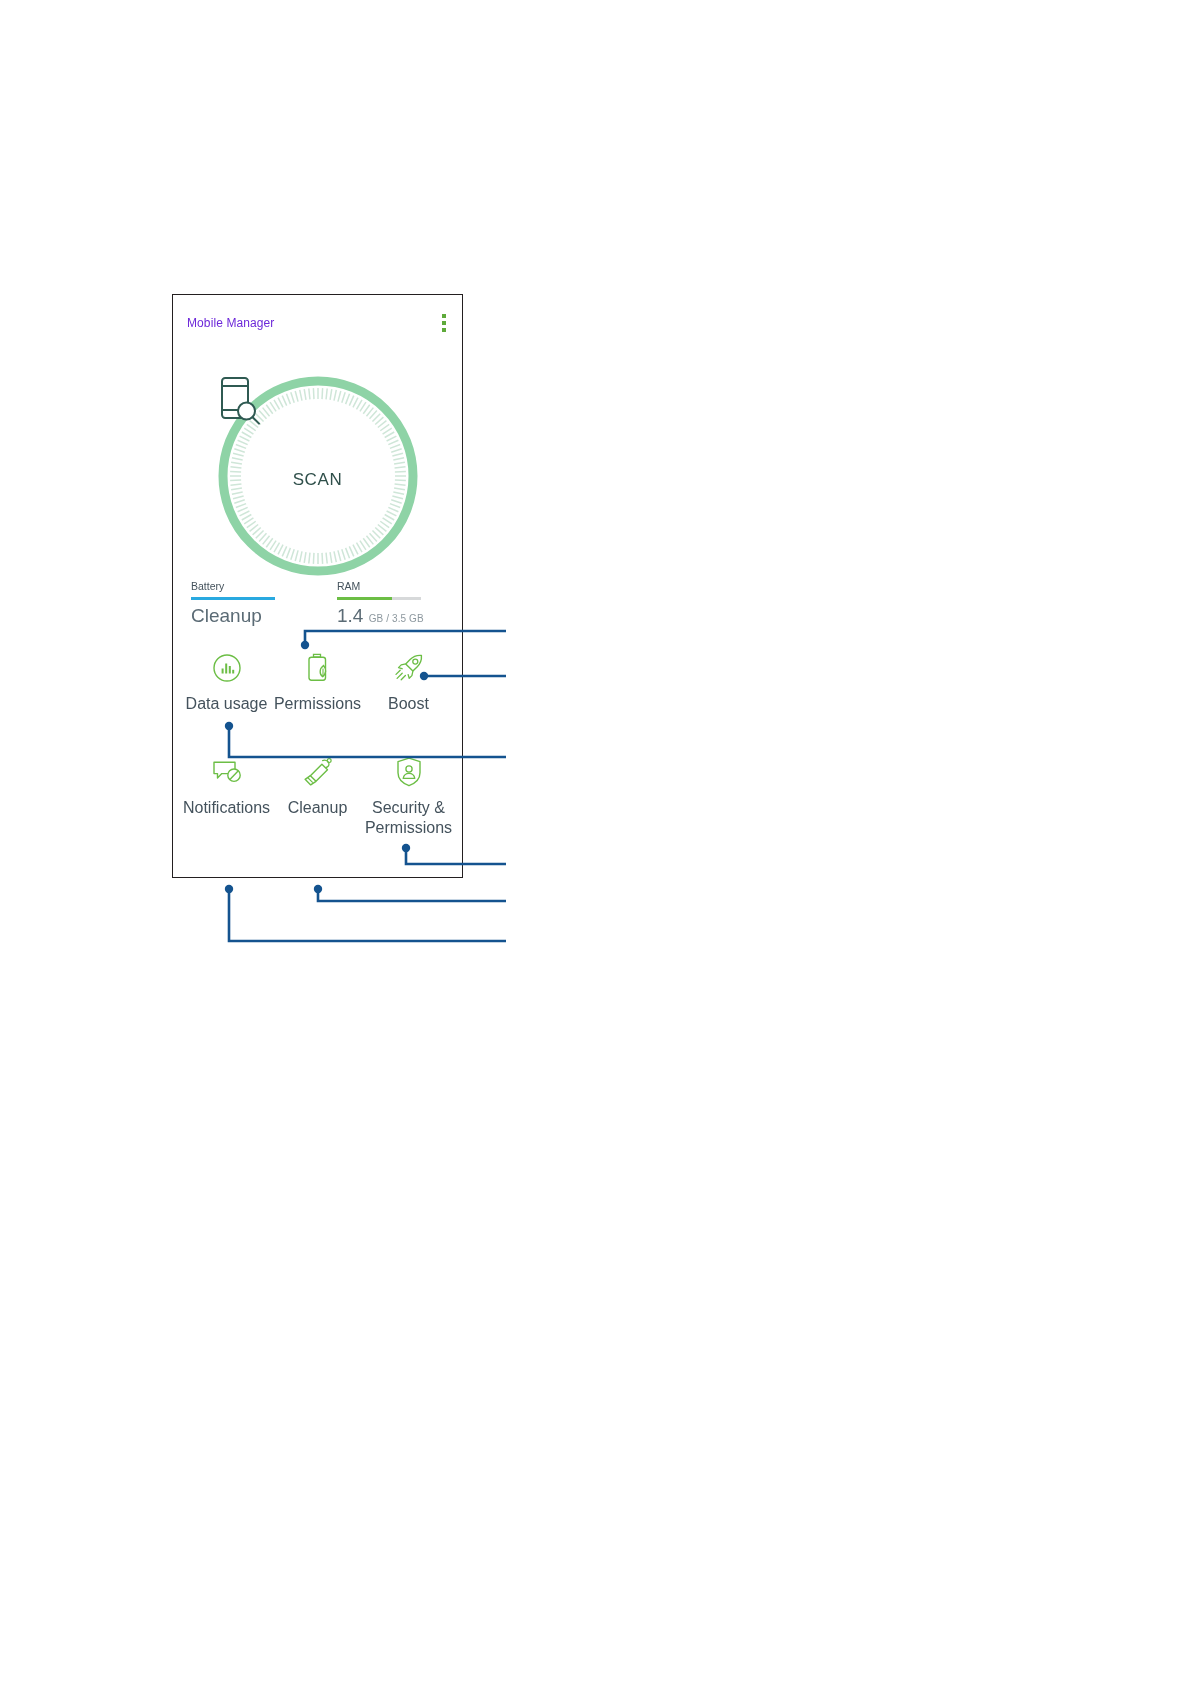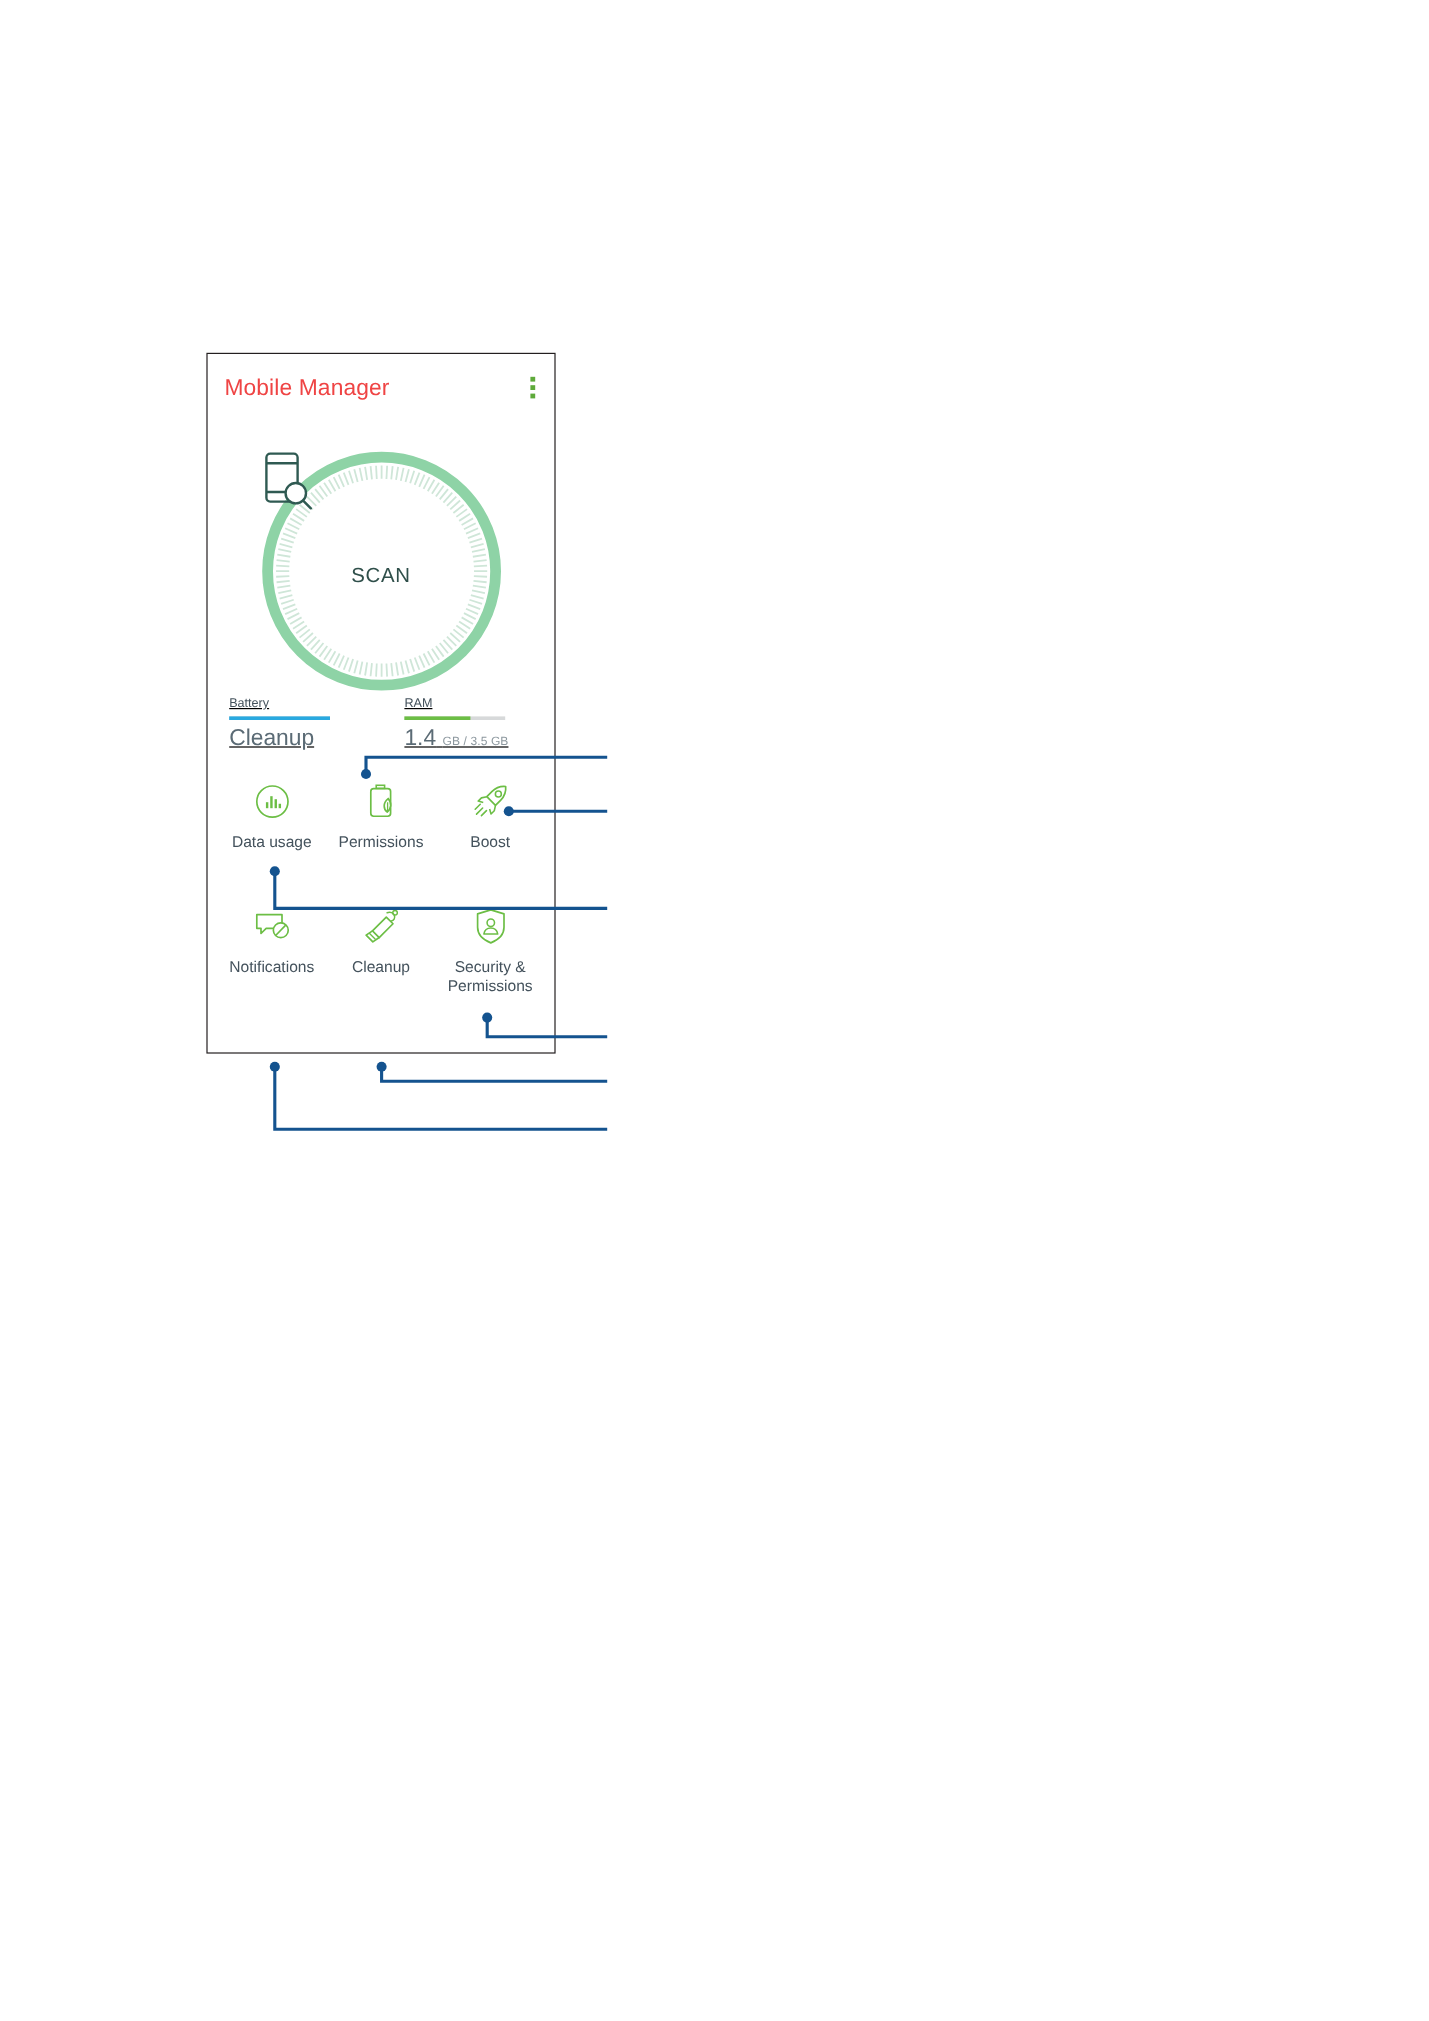--- a/index.html
+++ b/index.html
@@ -17,21 +17,21 @@
     background:#ffffff;border:1.6px solid #231f20;box-sizing:border-box;
   }
 
   
   .app-header{
     position:absolute;left:0;top:0;width:100%;height:56px;
     display:flex;align-items:center;justify-content:space-between;
     padding:0 14px;box-sizing:border-box;
   }
   .app-title{
-    font-size:19px;color:#ef4444;letter-spacing:.1px;font-weight:400;
+    font-size:12px;color:#6d28d9;letter-spacing:.1px;font-weight:400;
     line-height:1;white-space:nowrap;
   }
   .kebab{display:flex;flex-direction:column;gap:2.4px;align-items:center;cursor:pointer;padding:2px;}
   .kebab i{display:block;width:4.4px;height:4.4px;background:#5eaa3a;}
 
   
   .dial-wrap{
     position:absolute;left:0;top:76px;width:100%;height:210px;
     display:flex;align-items:center;justify-content:center;
   }
@@ -42,21 +42,21 @@
     display:flex;flex-direction:column;align-items:center;justify-content:center;
     gap:4px;cursor:pointer;
   }
   .scan-label{
     font-size:17px;color:#2f4f4a;letter-spacing:.6px;margin-top:2px;line-height:1;
   }
 
   
   .stats{
     position:absolute;left:0;top:286px;width:100%;
-    display:flex;padding:0 18px;box-sizing:border-box;text-decoration:underline;
+    display:flex;padding:0 18px;box-sizing:border-box;
   }
   .stat{flex:0 0 146px;}
   .stat-name{font-size:10.5px;color:#44525c;line-height:1.1;margin-bottom:4px;}
   .bar{width:84px;height:3px;background:#d7d9da;position:relative;border-radius:0;}
   .bar .fill{position:absolute;left:0;top:0;height:100%;}
   .bar.battery .fill{width:100%;background:#29a9e0;}
   .bar.ram .fill{width:66%;background:#6cbe45;}
   .stat-value{
     font-size:19px;color:#5b6b75;font-weight:300;margin-top:6px;line-height:1.05;
     white-space:nowrap;
@@ -67,21 +67,21 @@
   .grid{
     position:absolute;left:0;width:100%;display:flex;padding:0 8px;box-sizing:border-box;
   }
   .grid.row1{top:356px;}
   .grid.row2{top:460px;}
   .cell{
     flex:1 1 0;display:flex;flex-direction:column;align-items:center;cursor:pointer;
   }
   .cell .ic{height:34px;display:flex;align-items:center;justify-content:center;}
   .cell .lbl{
-    margin-top:9px;font-size:13px;color:#44525c;text-align:center;line-height:1.25;
+    margin-top:9px;font-size:16px;color:#44525c;text-align:center;line-height:1.25;
   }
 
   
   .callouts{position:absolute;left:0;top:0;width:1191px;height:1684px;pointer-events:none;}
 </style>
 </head>
 <body>
 
 <div class="page">
 

